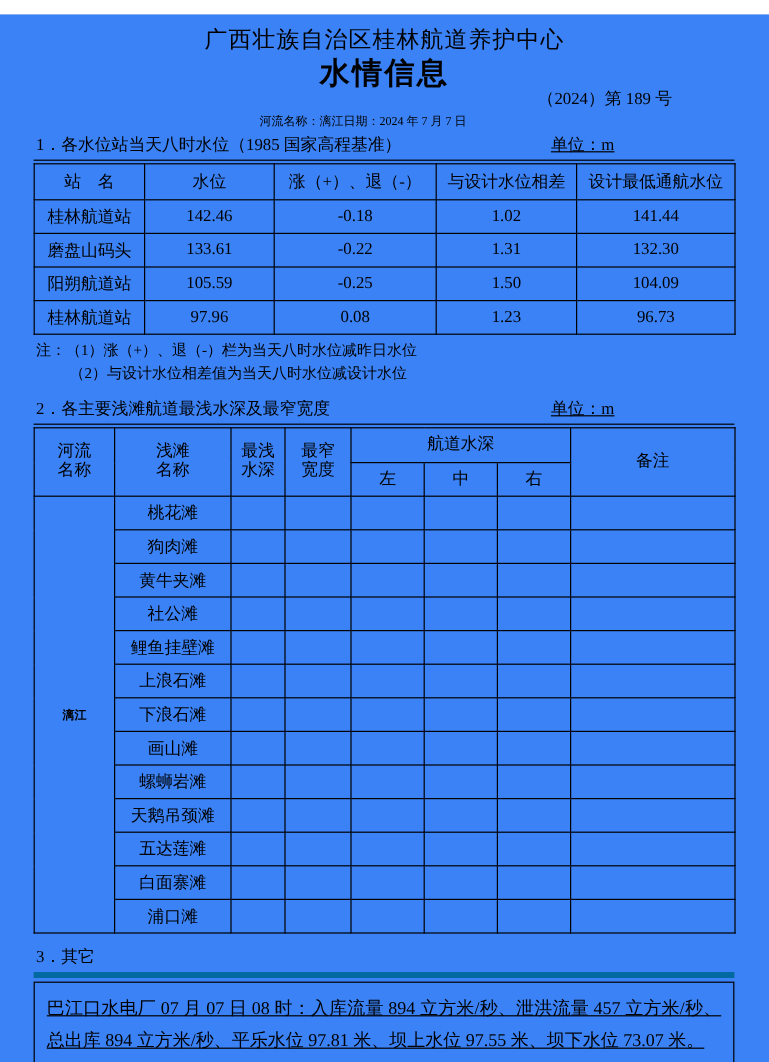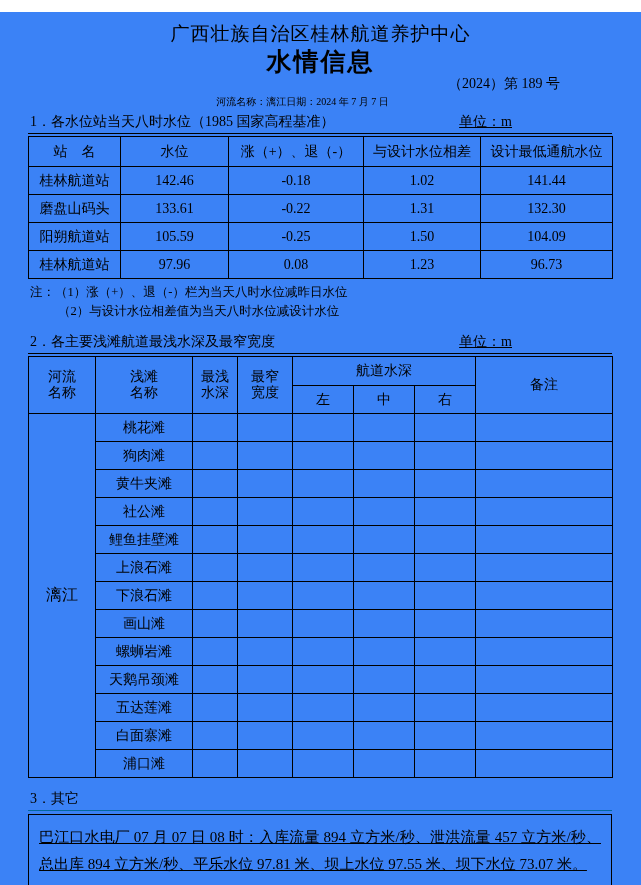--- a/index.html
+++ b/index.html
@@ -31,29 +31,29 @@
     border:1px solid #000; text-align:center; vertical-align:middle;
     font-size:14px; font-weight:normal; overflow:hidden; white-space:nowrap; padding:0;
   }
   .t1 thead th { height:30px; }
   .t1 td { height:28px; }
 
   .t2 th { white-space:pre-line; line-height:16px; }
   .t2 .hrow1 th { height:29px; }
   .t2 .hrow2 th { height:28px; }
   .t2 td { height:28px; }
-  .t2 .river-cell { font-size:16px; }
+  .t2 .river-cell { font-size:10px;font-weight:bold; }
 
   .notes { margin:4px 0 0 30px; font-size:12.5px; line-height:19px; }
   .notes .n2 { padding-left:28px; }
 
   .sec3-head {
     margin:12px 0 0 28px; width:584px;
     font-size:14px; line-height:17px;
-    border-bottom:1px solid #0369a1; padding:0 0 3px 2px;
+    border-bottom:5px solid #0369a1; padding:0 0 3px 2px;
   }
 
   .other-box {
     margin:3px 0 0 28px; width:584px;
     border:1px solid #000;
     padding:9px 10px 9px 10px;
     font-size:15px; line-height:27px;
     text-align:justify;
     text-decoration:underline;
   }

